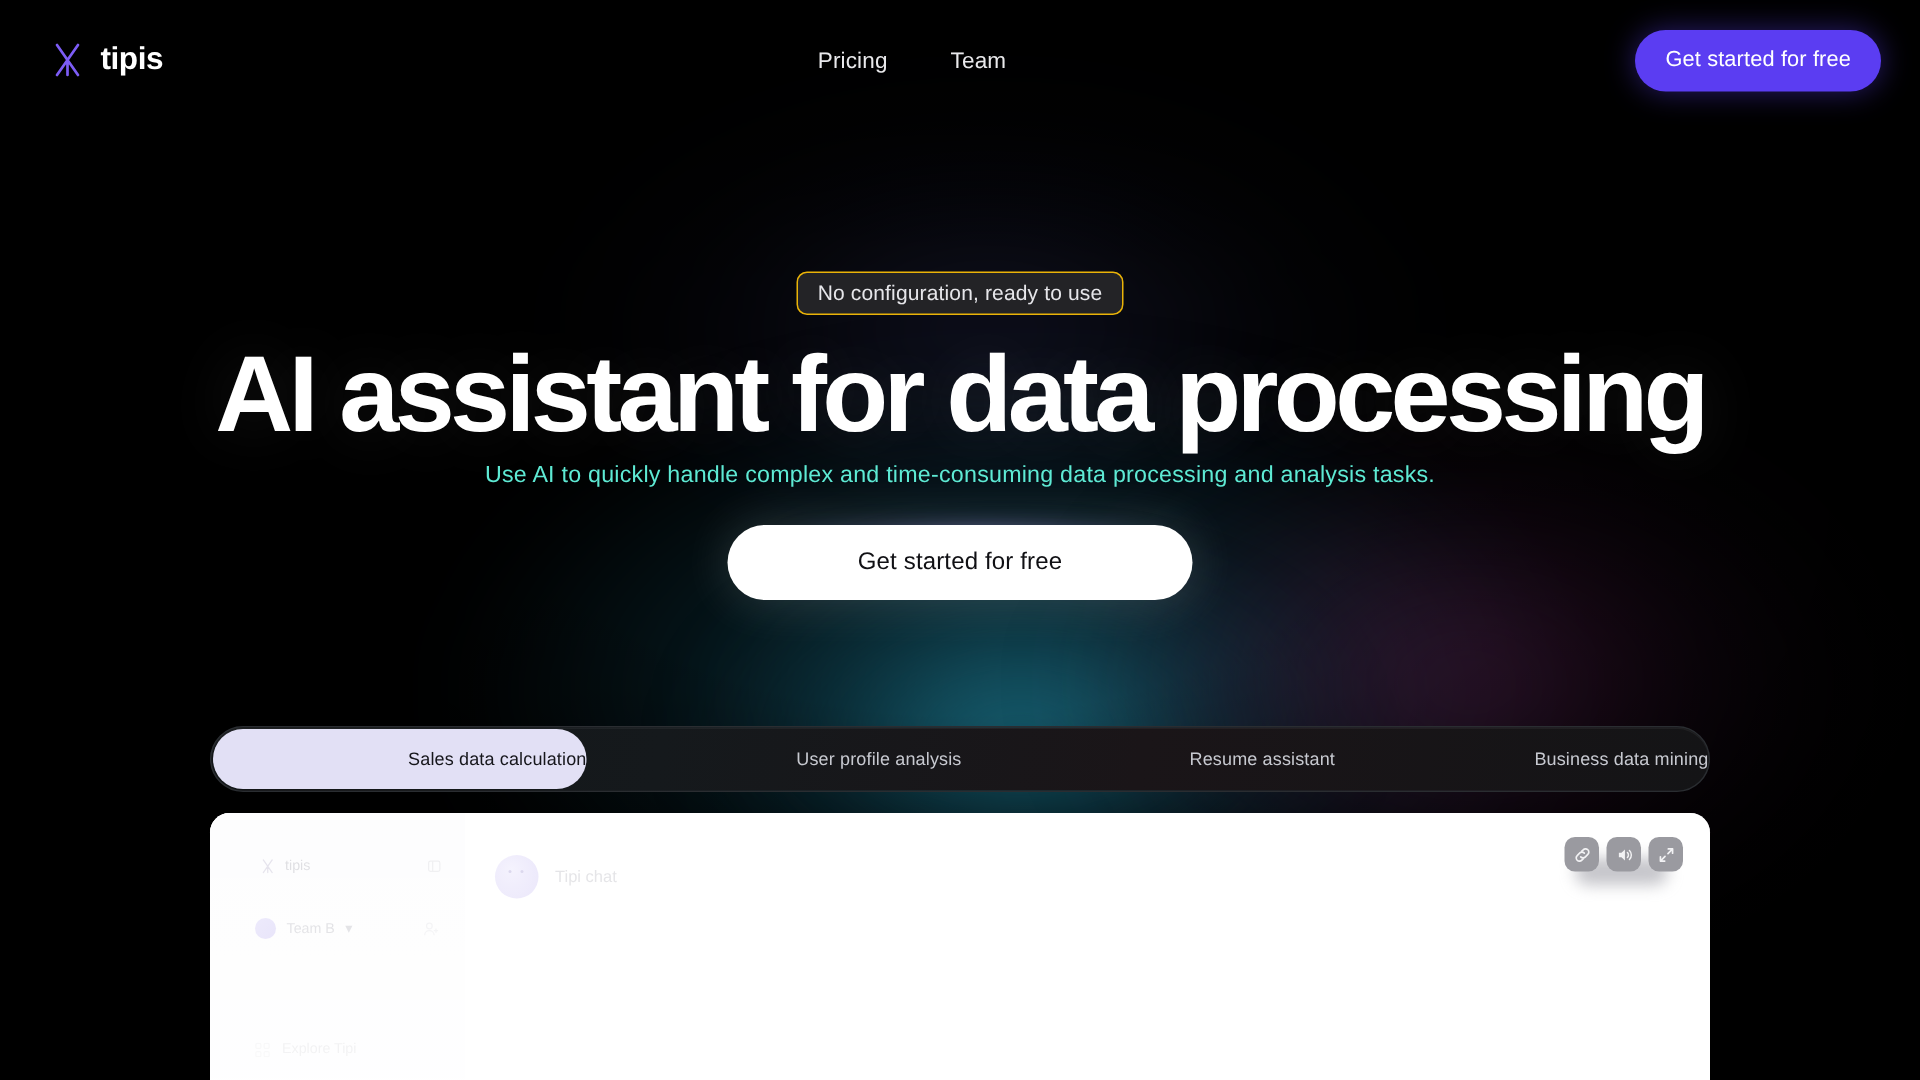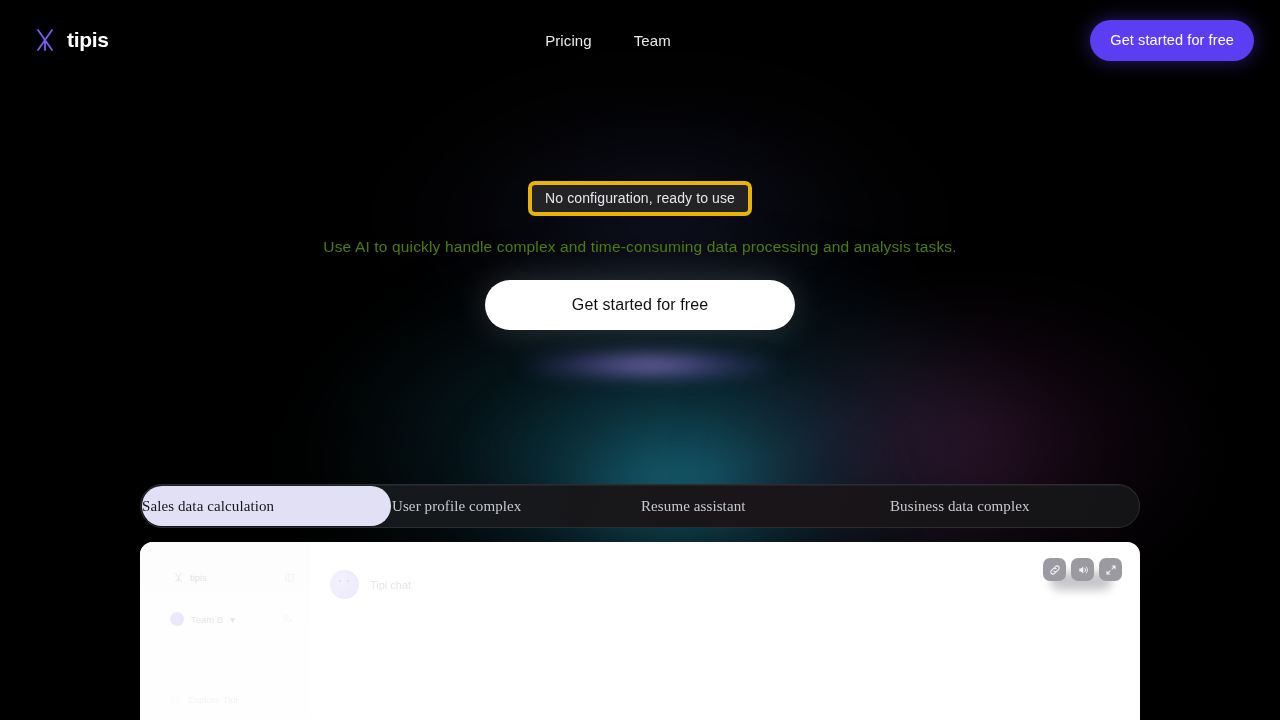--- a/index.html
+++ b/index.html
@@ -71,33 +71,33 @@
     border:none; border-radius:22px;
     padding:0 20px; height:41px; line-height:41px;
     cursor:pointer; letter-spacing:.1px;
     box-shadow:0 0 20px rgba(91,61,242,.45);
   }
 
   
   .hero { position:absolute; left:0; top:0; width:1280px; text-align:center; z-index:10; }
   .badge {
     display:inline-block; margin-top:181px;
-    background:#232326; border:4px solid #eab308;
+    background:#232326; border:1px solid #eab308;
     border-radius:7px; padding:5px 13px 6px;
     font-size:14px; color:#e6e6ea; letter-spacing:.1px;
   }
   .headline {
     margin-top:17px;
     font-size:72px; font-weight:700; line-height:1.02;
     letter-spacing:-3.1px; color:#fff;
     text-shadow:0 0 42px rgba(255,255,255,.10);
   }
   .subtitle {
-    margin-top:22px;
-    font-size:15.5px; color:#4d7c0f; letter-spacing:.15px; font-weight:400;
+    margin-top:8px;
+    font-size:15.5px; color:#5eead4; letter-spacing:.15px; font-weight:400;
   }
   .cta-hero {
     margin-top:24px; display:inline-block;
     background:#fff; color:#101014;
     font-size:16px; font-weight:500;
     border:none; border-radius:26px;
     width:310px; height:50px; line-height:50px;
     cursor:pointer; letter-spacing:.1px;
     box-shadow:0 0 34px rgba(255,255,255,.16);
   }
@@ -107,25 +107,25 @@
     position:absolute; left:140px; top:484px;
     width:1000px; height:44px;
     background:linear-gradient(100deg,#131618 0%,#15191c 30%,#1a1518 62%,#141416 100%);
     border:1px solid #2a2d31;
     border-radius:22px;
     display:flex; align-items:center;
     z-index:15;
     box-shadow:0 1px 0 rgba(255,255,255,.05) inset;
   }
   .tab {
-    flex:1; text-align:left; height:42px; line-height:42px;
-    font-size:15px; color:#c7c9d0; letter-spacing:.1px;
+    flex:1; text-align:right; height:42px; line-height:42px;
+    font-size:12px; color:#c7c9d0; letter-spacing:.1px;
     cursor:pointer; border-radius:21px;
     background:transparent;
-    border:none; font-family:Liberation Serif, serif;
+    border:none; font-family:Liberation Sans, sans-serif;
   }
   .tab.active {
     background:#e2e0f5; color:#16161b; font-weight:500;
     margin:0 1px; height:40px; line-height:40px;
   }
 
   
   .preview {
     position:absolute; left:140px; top:542px;
     width:1000px; height:178px;
@@ -213,29 +213,30 @@
   <nav class="nav">
     <a href="#">Pricing</a>
     <a href="#">Team</a>
   </nav>
 
   <button class="cta-top">Get started for free</button>
 </div>
 
 <div class="hero">
   <div class="badge">No configuration, ready to use</div>
+  <h1 class="headline">AI assistant for data processing</h1>
   <p class="subtitle">Use AI to quickly handle complex and time-consuming data processing and analysis tasks.</p>
   <button class="cta-hero">Get started for free</button>
 </div>
 
 <div class="tabbar">
   <button class="tab active">Sales data calculation</button>
-  <button class="tab">User profile complex</button>
+  <button class="tab">User profile analysis</button>
   <button class="tab">Resume assistant</button>
-  <button class="tab">Business data complex</button>
+  <button class="tab">Business data mining</button>
 </div>
 
 <div class="preview">
 
   <div class="pv-side"></div>
 
   <div class="pv-brand">
     <svg viewBox="0 0 26 26">
       <path d="M6 3 L20 23 M20 3 L6 23 M13 13 L13 23" stroke="#b0aac6" stroke-width="2" fill="none" stroke-linecap="round"></path>
     </svg>

